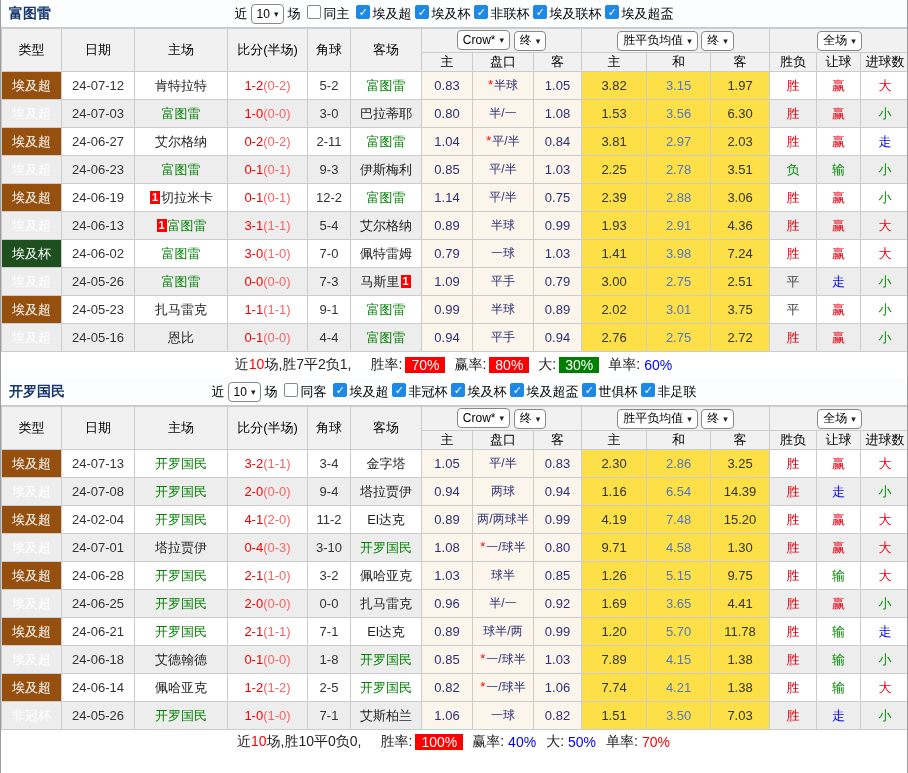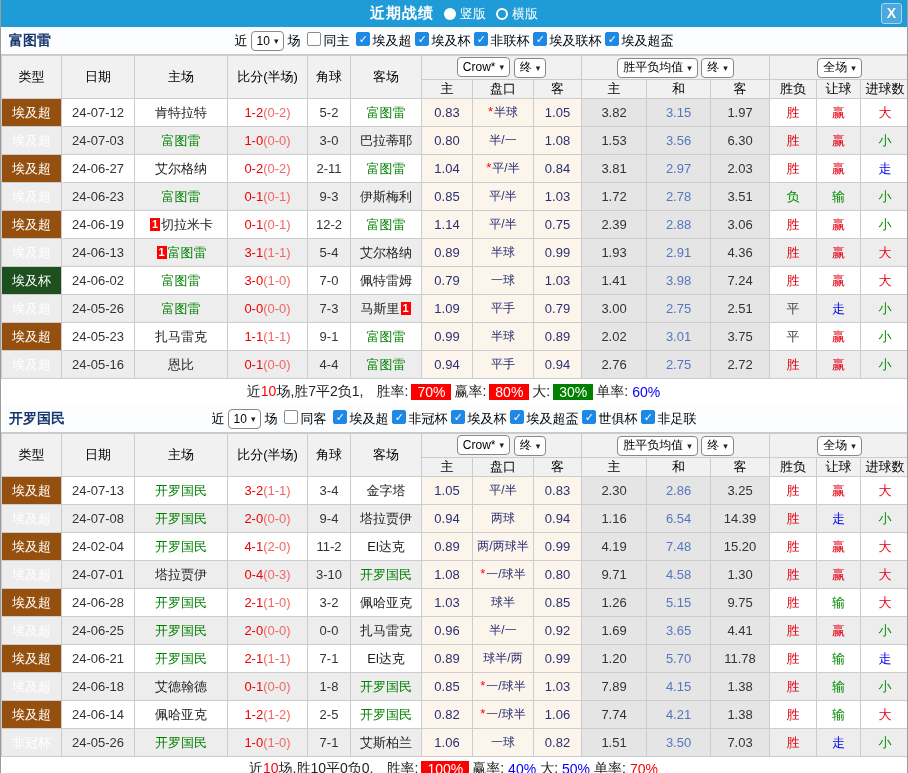--- a/index.html
+++ b/index.html
@@ -33,21 +33,21 @@
 
   
   table { width:100%; border-collapse:collapse; table-layout:fixed; }
   th, td { border:1px solid #ccc; text-align:center; padding:0; overflow:hidden; white-space:nowrap; }
   thead th { background:#f1f1f1; font-weight:normal; font-size:13px; color:#000; }
   thead tr.h1 th { height:24px; }
   thead tr.h2 th { height:17px; }
   tbody td { height:28px; font-size:13px; color:#333; }
   tr.alt td { background:#EDEDED; }
   td.cream, tr.alt td.cream { background:#FCF5EC; color:#2B2F73; }
-  td.bluebg, tr.alt td.bluebg { background:#e5e5e5; }
+  td.bluebg, tr.alt td.bluebg { background:#fde047; }
   td.type { color:#fff; font-size:13px; }
   .type-brown { background:var(--type-brown,#95500F); }
   .type-green { background:var(--type-green,#1E4F1E); }
   .type-purple { background:var(--type-purple,#9A1778); }
   td.team .tname { color:#222; }
   td.team .tname.green { color:var(--team-green,#008000); }
   .badge { display:inline-block; background:#f00; color:#fff; font-size:11px; font-weight:bold;
            line-height:13px; min-width:10px; padding:0 1px; margin:0 1px; vertical-align:1px; }
   td.score .ft { color:#EE0000; }
   td.score .ht { color:#F26666;text-align:center; }
@@ -60,44 +60,32 @@
   .c-red { color:var(--win-red,#E60012); }
   .c-green { color:var(--lose-green,#008B00); }
   .c-blue { color:var(--go-blue,#0000EE); }
   .c-dark { color:#444; }
 
   
   .summary { height:26px; display:flex; align-items:center; justify-content:center; gap:13px;
              font-size:14px; color:#222; background:#fff; }
   .summary.last { height:24px; }
   .lead-count { color:#f00; }
-  .stat-label { }
+  .stat-label { margin-left:6px; }
   .stat { padding:0 6px; }
   .badge-red { background:#FF0000; color:#fff; }
   .badge-green { background:#008000; color:#fff; }
   .text-blue { color:#0000FF; padding:0 1px; }
   .text-red { color:#FF0000; padding:0 1px; }
 </style>
 </head>
 <body>
 
 <div class="app">
 
-  <div class="titlebar">
-    <span class="title">近期战绩</span>
-    <span class="radio-wrap">
-      <span class="radio checked"></span>
-      <span>竖版</span>
-    </span>
-    <span class="radio-wrap">
-      <span class="radio unchecked"></span>
-      <span>横版</span>
-    </span>
-    <span class="close-btn">X</span>
-  </div>
 
   <div class="section-bar">
     <span class="team-title">富图雷</span>
     <span class="filter">
       <span>近</span>
       <span class="select-box">
         <span>10</span>
         <span class="caret">▾</span>
       </span>
       <span>场</span>
@@ -250,21 +238,21 @@
         <tr class="alt">
           <td class="type type-brown">埃及超</td>
           <td class="date">24-06-23</td>
           <td class="team"><span class="tname green">富图雷</span></td>
           <td class="score"><span class="ft">0-1</span><span class="ht">(0-1)</span></td>
           <td class="corner">9-3</td>
           <td class="team"><span class="tname">伊斯梅利</span></td>
           <td class="cream odds">0.85</td>
           <td class="cream odds"><span class="hcap">平/半</span></td>
           <td class="cream odds">1.03</td>
-          <td class="bluebg avgv">1.72</td>
+          <td class="bluebg avgv">2.25</td>
           <td class="bluebg avgd">2.78</td>
           <td class="bluebg avgv">3.51</td>
           <td class="res c-green">负</td>
           <td class="res c-green">输</td>
           <td class="res c-green">小</td>
         </tr>
         <tr>
           <td class="type type-brown">埃及超</td>
           <td class="date">24-06-19</td>
           <td class="team"><span class="badge">1</span><span class="tname">切拉米卡</span></td>

